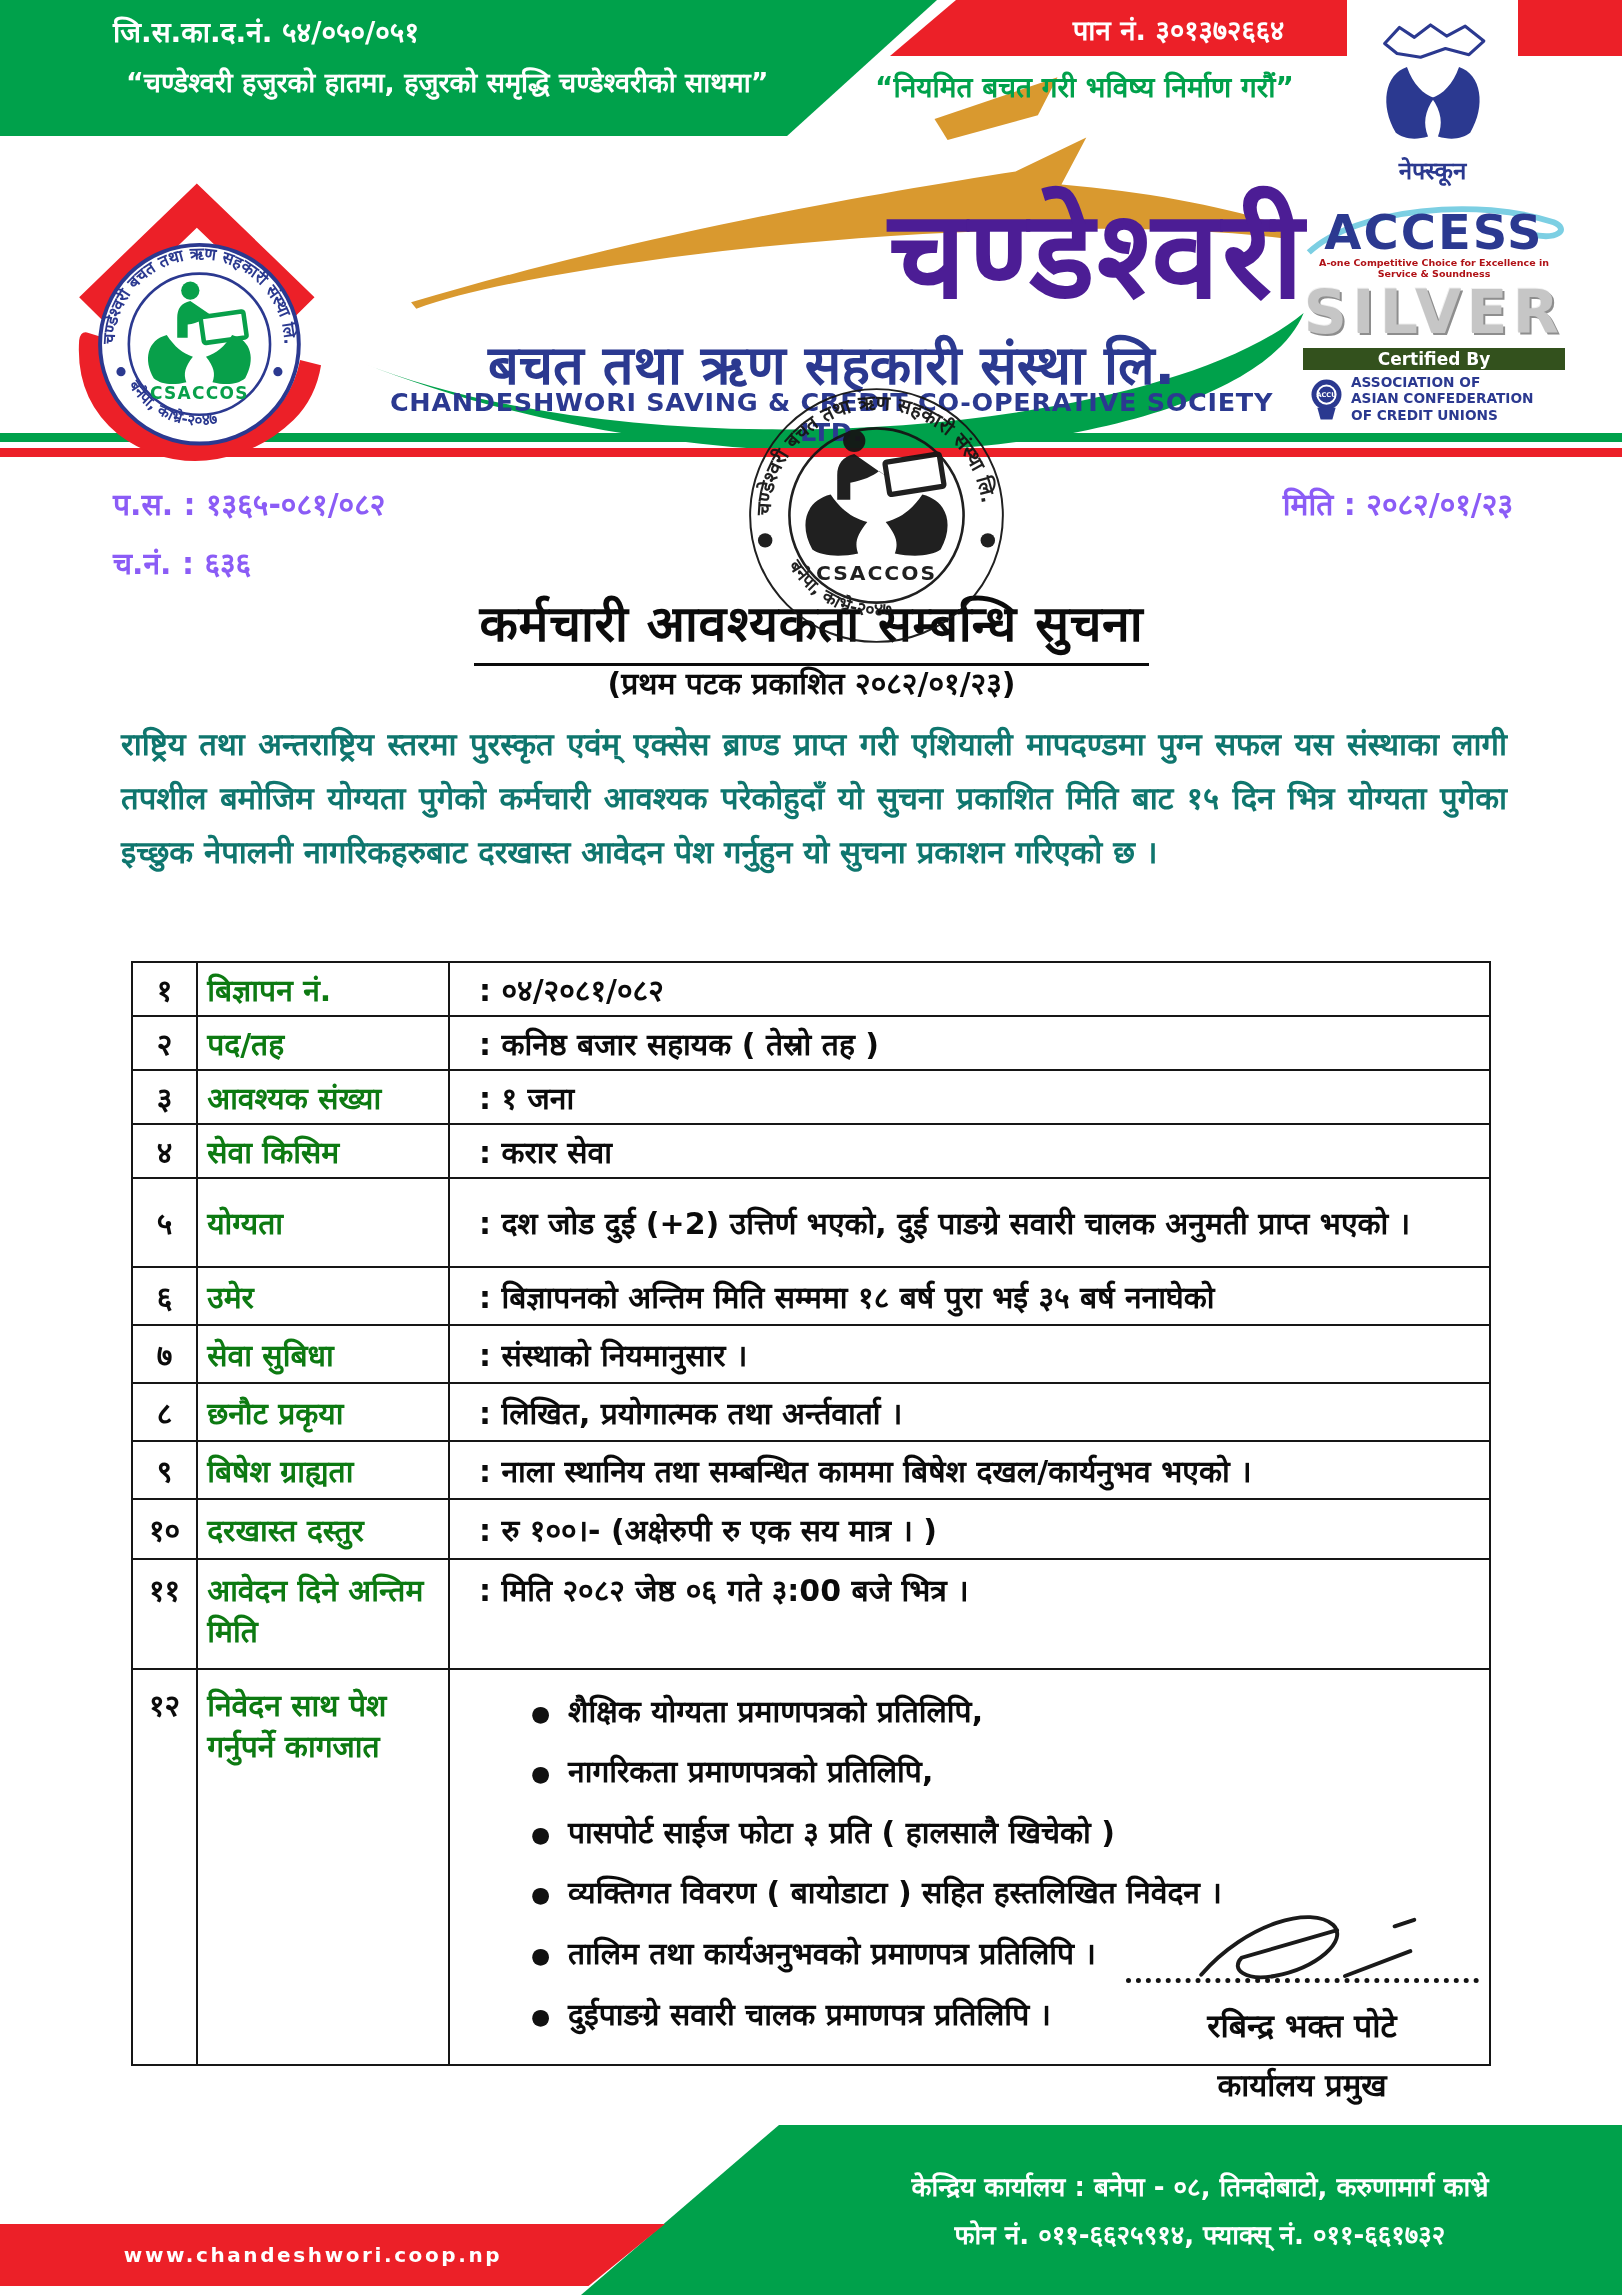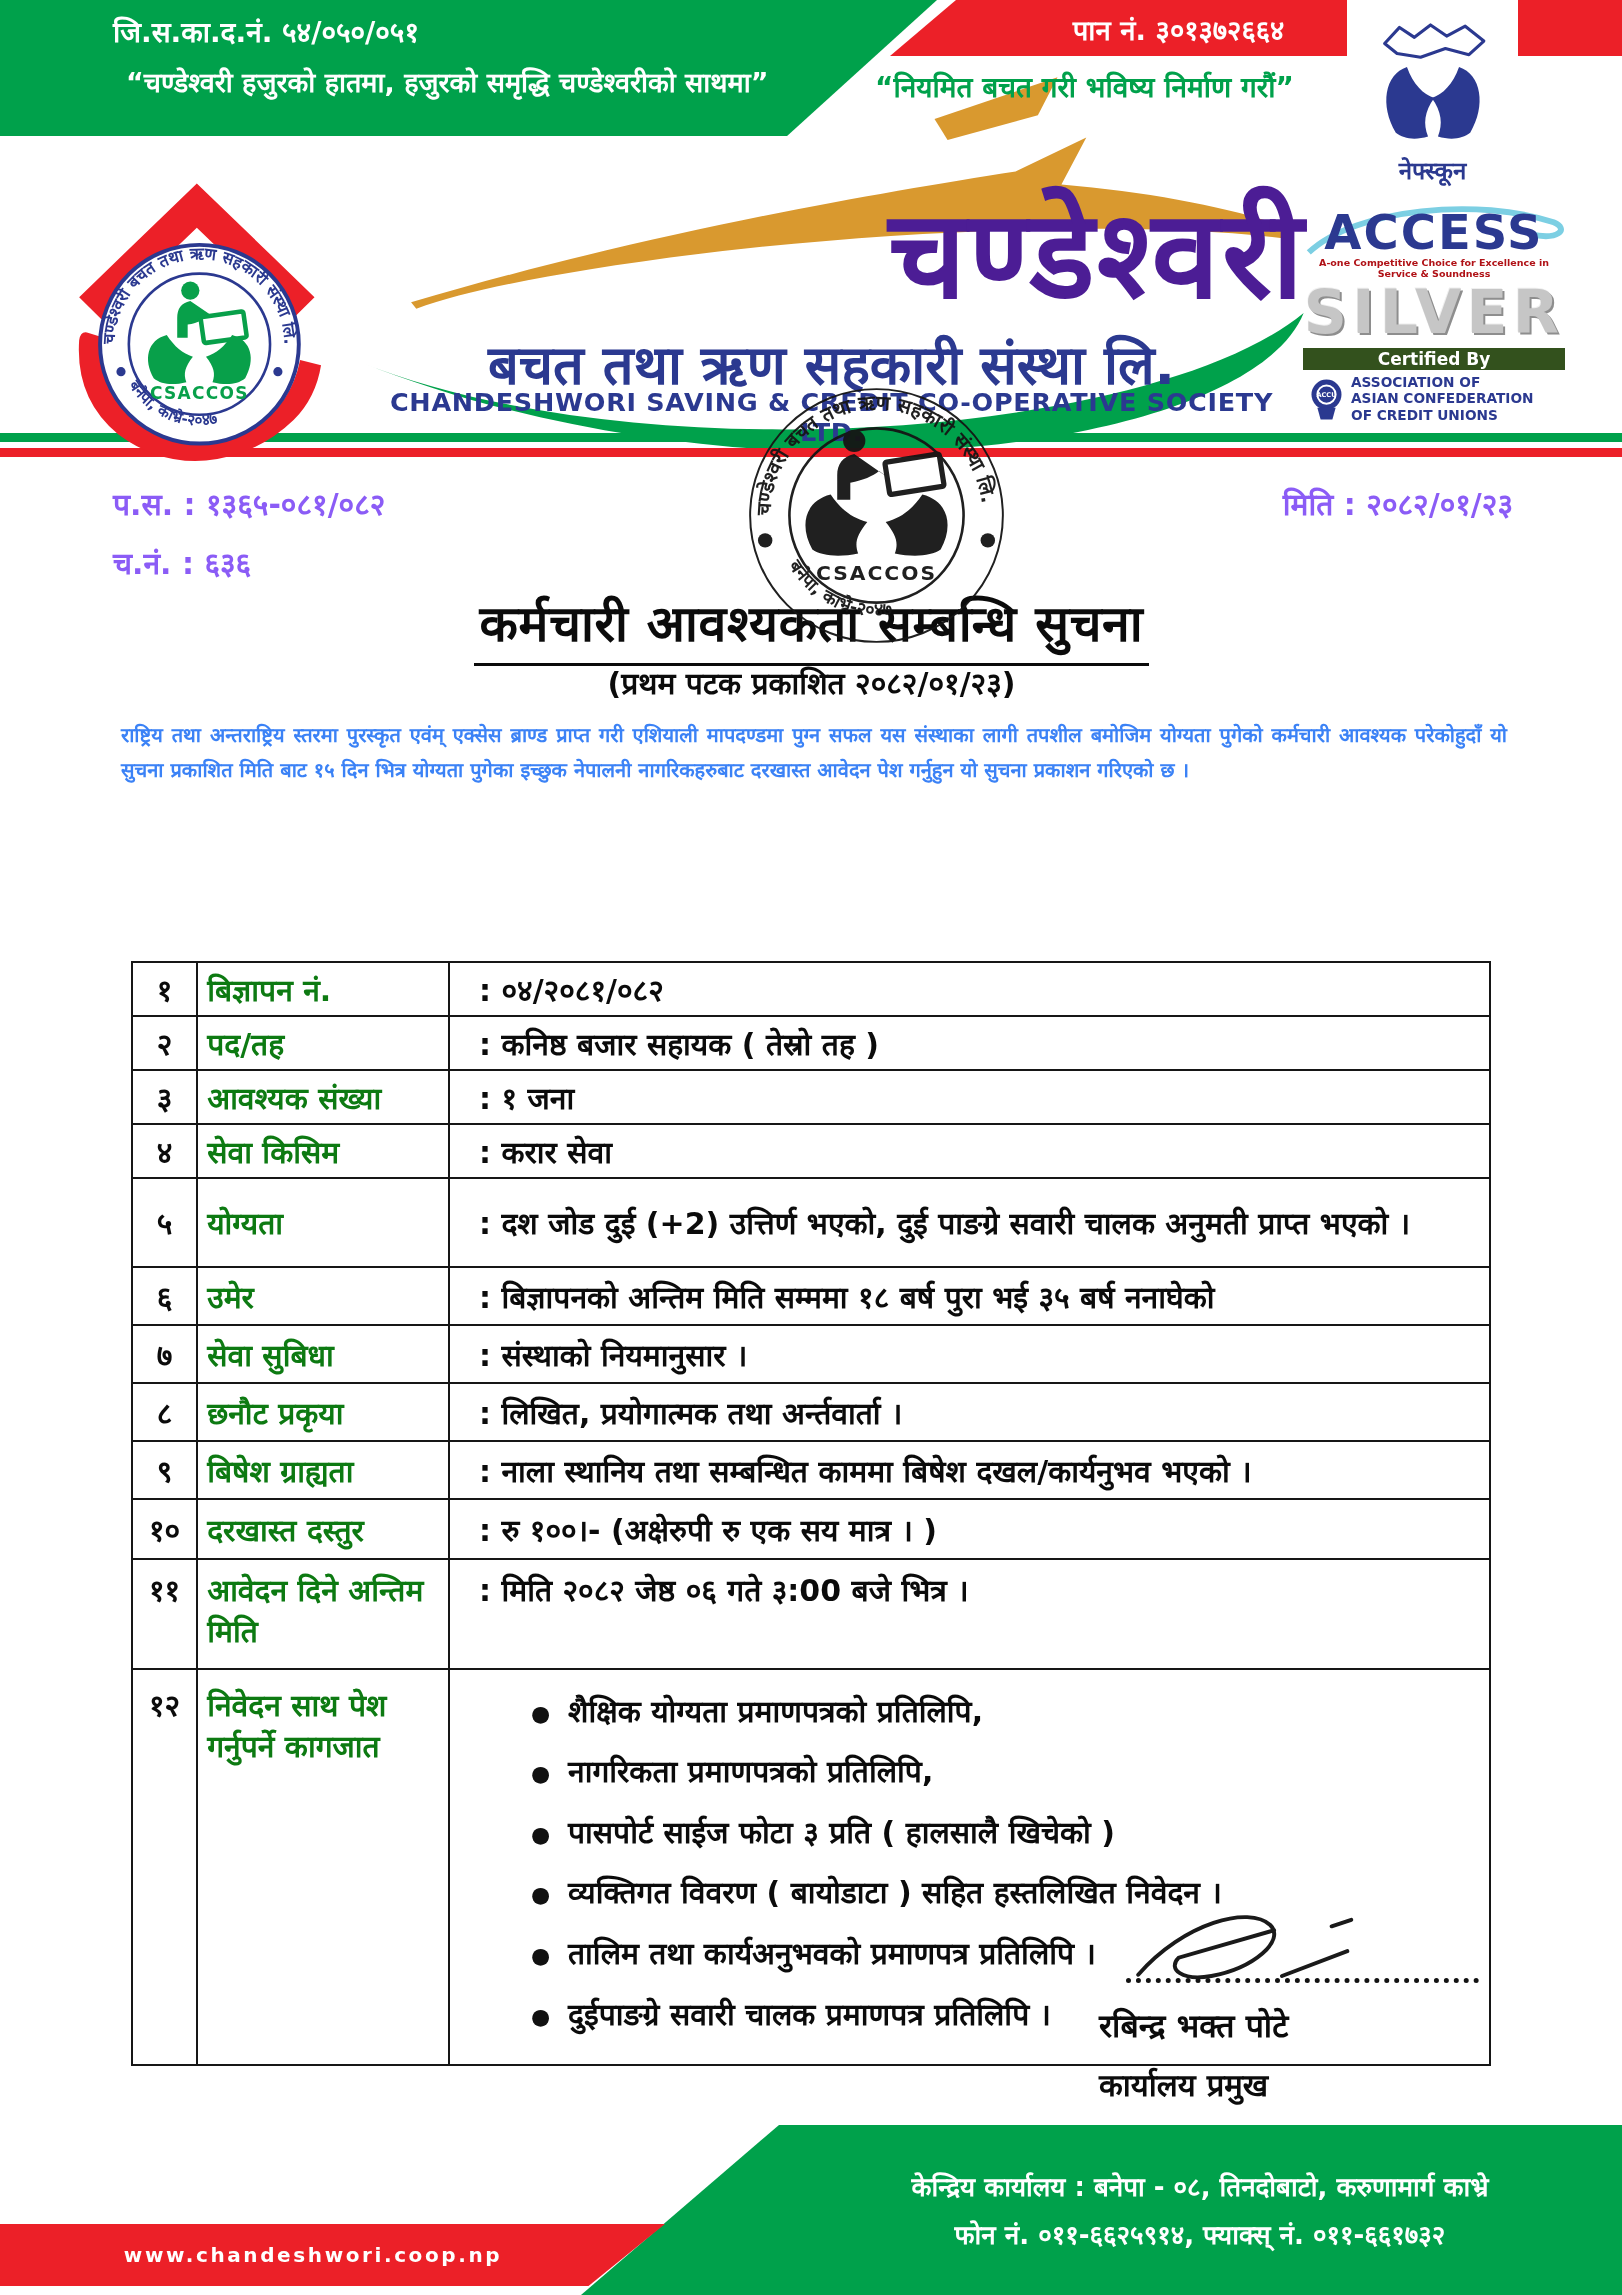--- a/index.html
+++ b/index.html
@@ -62,43 +62,43 @@
   
   .stamp { position:absolute; left:739px; top:378px; z-index:4; opacity:.95; }
 
   
   .n-title-wrap { position:absolute; left:0; top:588px; width:1623px; text-align:center; z-index:3; }
   .n-title { display:inline-block; font-size:50px; font-weight:bold; color:#0b0b0b;
              border-bottom:3.9px solid #0b0b0b; padding:0 5.2px 6.5px 5.2px; letter-spacing:0.7px;text-align:right; }
   .n-sub { position:absolute; left:0; top:662px; width:1623px; text-align:center;
            font-size:30px; font-weight:bold; color:#0b0b0b; z-index:3; }
 
-  .n-body { position:absolute; left:121px; top:718px; width:1386px; font-size:20px; font-weight:600;
-            color:#3b82f6; line-height:1.74; text-align:justify; z-index:2; }
+  .n-body { position:absolute; left:121px; top:718px; width:1386px; font-size:31px; font-weight:600;
+            color:#0f766e; line-height:1.74; text-align:justify; z-index:2; }
 
   
   .v-table { position:absolute; left:131px; top:961px; width:1360px; border-collapse:collapse; z-index:2;
              font-size:30px; color:#0b0b0b; }
   .v-table td { border:2.3px solid #161616; padding:5.2px 9.2px; }
   .c-no { width:65px; text-align:center; font-weight:bold; }
   .c-label { width:252px; color:#0d7a12; font-weight:bold; }
   .c-value { font-weight:600; padding-left:29px !important; }
   .v-table tr:nth-child(-n+4) { height:54px; }
   .v-table tr:nth-child(5) { height:89px; }
   .v-table tr:nth-child(n+6):nth-child(-n+9) { height:58px; }
   .v-table tr:nth-child(10) { height:60px; }
   .v-table tr:nth-child(11) td { vertical-align:top; padding-top:9.2px; }
   .v-table tr:nth-child(11) { height:110px; }
   .v-table tr:nth-child(12) td { vertical-align:top; padding-top:14.4px; }
   .doc-list { list-style:none; padding:5.2px 0 5.2px 52px; }
   .doc-list li { margin:0 0 19.6px 0; font-weight:600; }
   .doc-list .dot { display:inline-block; width:37px; font-size:22px; vertical-align:middle; color:#111; }
 
   
-  .sign { position:absolute; left:1099px; top:1896px; width:406px; z-index:2; }
+  .sign { position:absolute; left:1099px; top:1896px; width:406px; text-align:center; z-index:2; }
   .sign-line { width:353px; margin:-11.8px auto 0 auto; border-bottom:5.9px dotted #131313; height:0; }
   .sign-name { margin-top:19.6px; font-size:32px; font-weight:bold; color:#0b0b0b; }
   .sign-title { margin-top:17px; font-size:31px; font-weight:bold; color:#0b0b0b; }
 
   
   .f-green { position:absolute; left:581px; top:2125px; width:1042px; height:170px; background:#00a14b;
              clip-path:polygon(19% 0,100% 0,100% 100%,0 100%); z-index:2;
              display:flex; flex-direction:column; justify-content:center; align-items:center; padding-left:196px; }
   .f-green .fl { color:#fff; font-weight:bold; font-size:26px; margin:5.9px 0; text-align:center; }
   .f-red { position:absolute; left:0; top:2224px; width:665px; height:62px; background:#ec2028;

